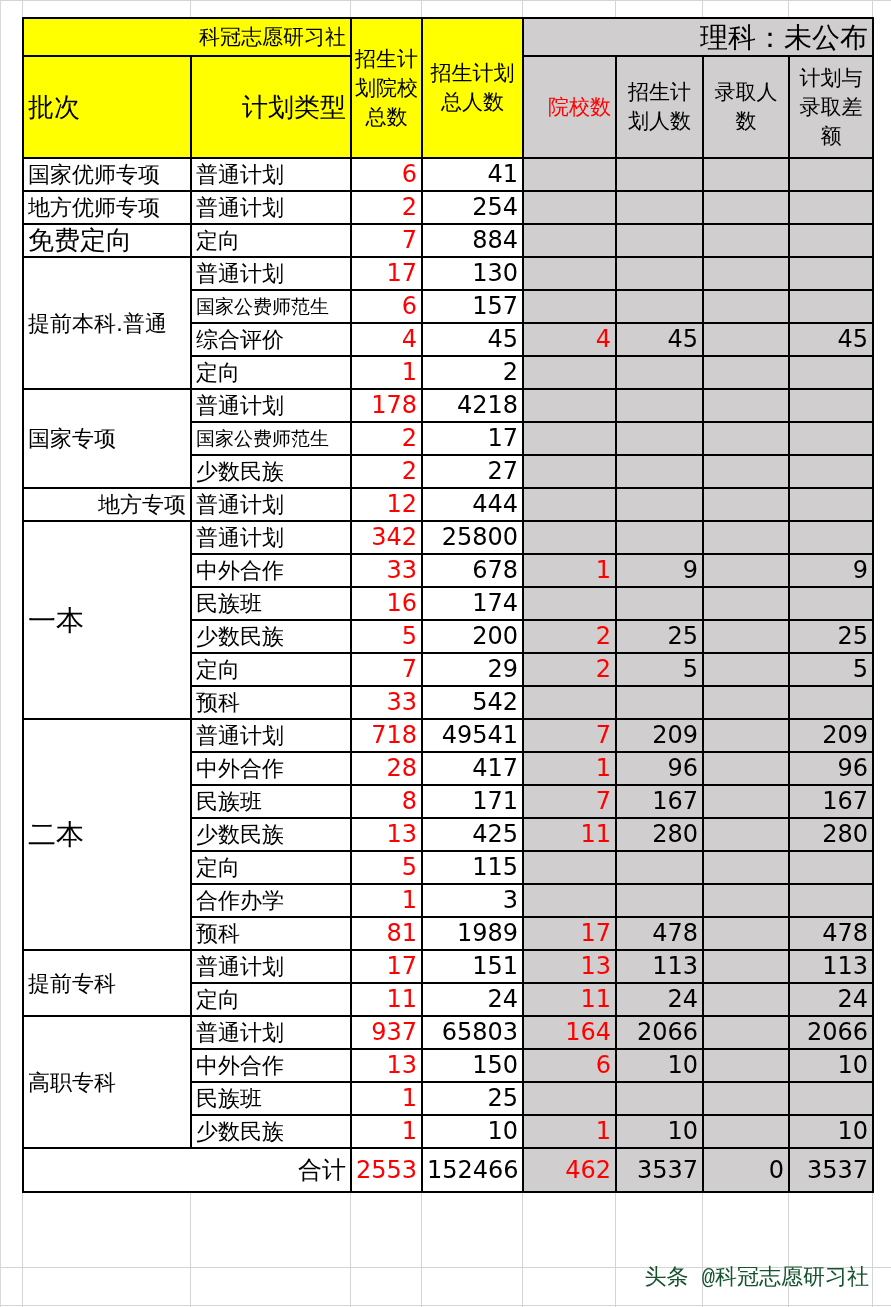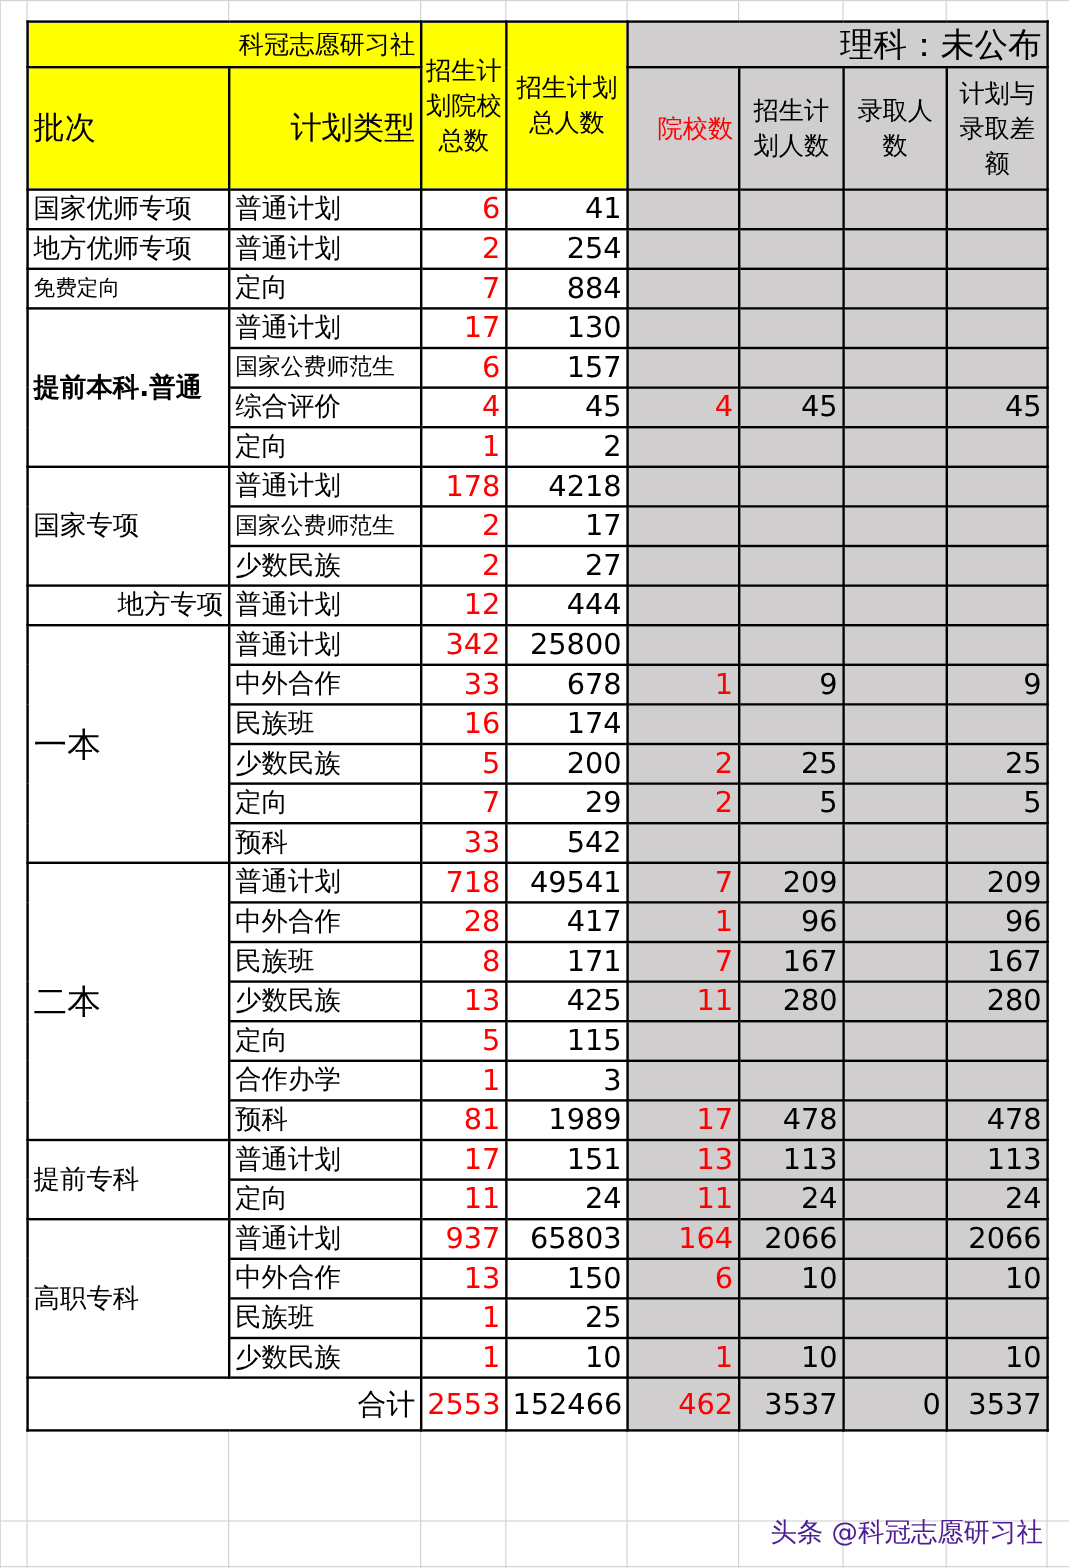--- a/index.html
+++ b/index.html
@@ -27,21 +27,21 @@
   .gry { background:#d0cece; }
   .wht { background:#ffffff; }
   .red { color:#ff0000 !important; }
   .num { text-align:right; font-size:24px !important; }
   .ctr { text-align:right; }
   .hdr-small { font-size:20px !important; line-height:26px !important; white-space:normal !important; text-align:center; }
   .sm { font-size:19px !important; }
   .big { font-size:28px !important; }
   .wm {
     position:absolute; right:22px; top:1262px;
-    font-size:22px; color:#4c1d95; letter-spacing:0px;
+    font-size:22px; color:#14532d; letter-spacing:0px;font-family:Liberation Mono, monospace;
   }
 </style>
 </head>
 <body>
 
 <div class="grid-v" style="left:22px"></div>
 <div class="grid-v" style="left:190px"></div>
 <div class="grid-v" style="left:350px"></div>
 <div class="grid-v" style="left:421px"></div>
 <div class="grid-v" style="left:522px"></div>
@@ -93,31 +93,31 @@
         <td rowspan="1" class="wht" style="font-size: 22px;">地方优师专项</td>
         <td class="wht">普通计划</td>
         <td class="wht num red">2</td>
         <td class="wht num">254</td>
         <td class="gry num red"></td>
         <td class="gry num"></td>
         <td class="gry num"></td>
         <td class="gry num"></td>
       </tr>
       <tr>
-        <td rowspan="1" class="wht" style="font-size: 18px;">免费定向</td>
+        <td rowspan="1" class="wht" style="font-size: 26px;">免费定向</td>
         <td class="wht">定向</td>
         <td class="wht num red">7</td>
         <td class="wht num">884</td>
         <td class="gry num red"></td>
         <td class="gry num"></td>
         <td class="gry num"></td>
         <td class="gry num"></td>
       </tr>
       <tr>
-        <td rowspan="4" class="wht" style="font-size: 22px; font-weight: bold;">提前本科.普通</td>
+        <td rowspan="4" class="wht" style="font-size: 22px;">提前本科.普通</td>
         <td class="wht">普通计划</td>
         <td class="wht num red">17</td>
         <td class="wht num">130</td>
         <td class="gry num red"></td>
         <td class="gry num"></td>
         <td class="gry num"></td>
         <td class="gry num"></td>
       </tr>
       <tr>
         <td class="wht sm">国家公费师范生</td>

